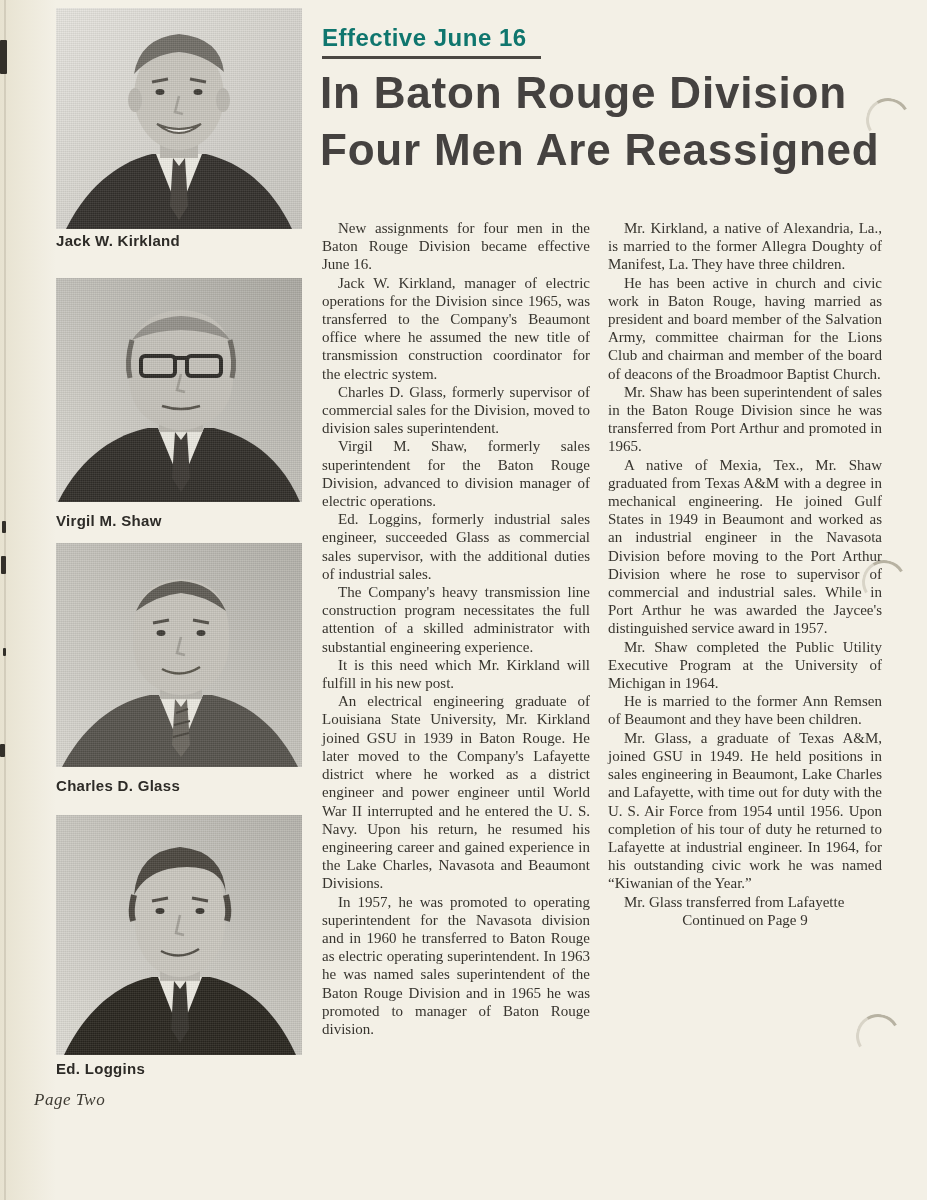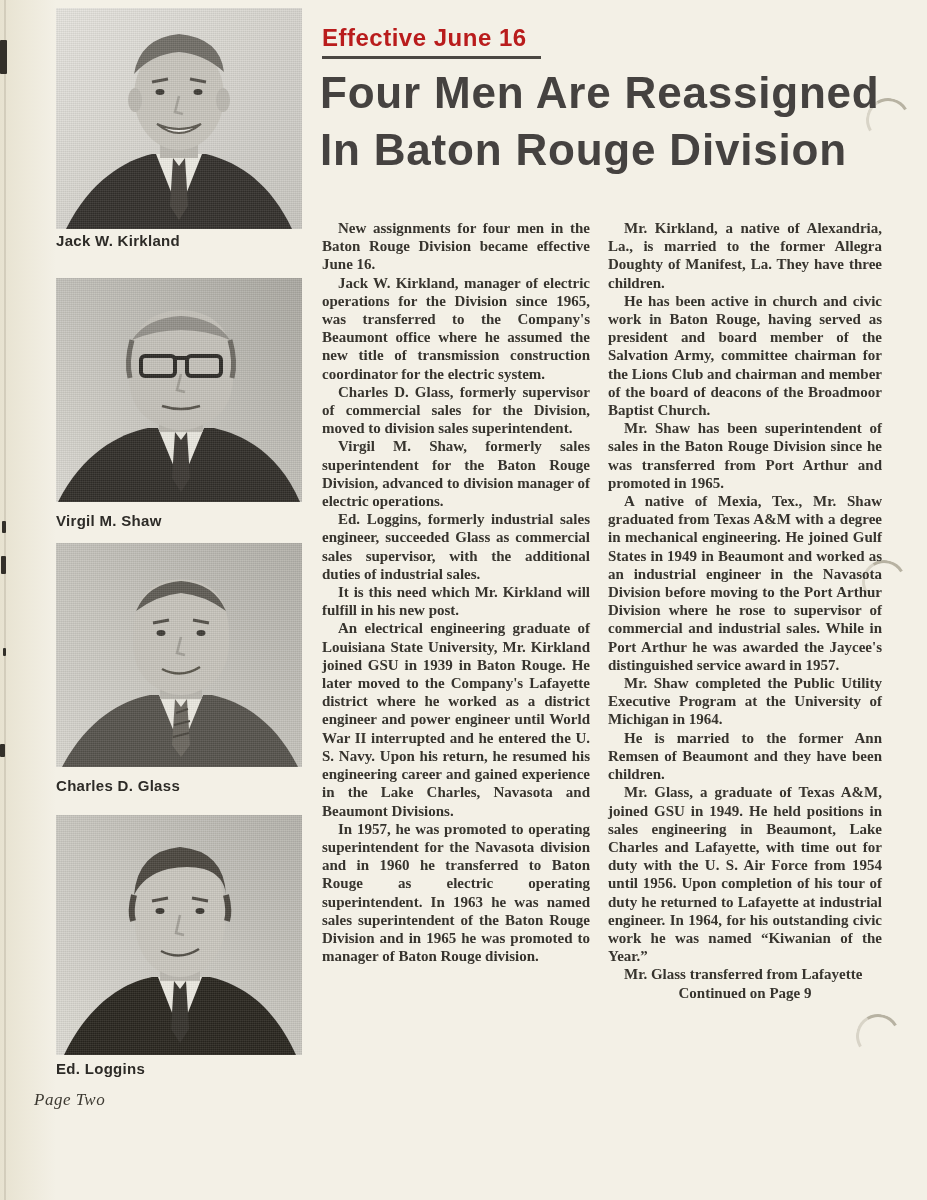--- a/index.html
+++ b/index.html
@@ -22,26 +22,26 @@
   .photo::after{content:"";position:absolute;inset:0;pointer-events:none;
     background:
       repeating-linear-gradient(0deg, rgba(255,255,255,0.06) 0 1px, rgba(0,0,0,0.045) 1px 2px),
       repeating-linear-gradient(90deg, rgba(255,255,255,0.04) 0 1px, rgba(0,0,0,0.03) 1px 2px);}
   .caption{left:56px;width:246px;text-align:left;
     font-family:"Liberation Sans", sans-serif;font-weight:bold;font-size:15px;
     color:#2d2b27;letter-spacing:0.3px;}
   
   .kicker{left:322px;top:24px;
     font-family:"Liberation Sans", sans-serif;font-weight:bold;font-size:24px;
-    color:#b91c1c;letter-spacing:0.5px;border-bottom:3px solid #4a4742;padding:0 14px 4px 0;}
+    color:#0f766e;letter-spacing:0.5px;border-bottom:3px solid #4a4742;padding:0 14px 4px 0;}
   .title{left:320px;top:64px;width:600px;
     font-family:"Liberation Sans", sans-serif;font-weight:bold;font-size:44px;
     line-height:1.3;color:#454240;letter-spacing:0.8px;}
   
-  .col{top:219px;font-size:15px;line-height:18.2px;text-align:justify;font-weight:bold;}
+  .col{top:219px;font-size:15px;line-height:18.2px;text-align:justify;}
   .col1{left:322px;width:268px;}
   .col2{left:608px;width:274px;}
   .col p{margin:0;text-indent:16px;}
   .continued{text-align:center;text-indent:0 !important;}
   .footer{left:34px;top:1090px;font-style:italic;font-size:17px;color:#3d3a32;
     letter-spacing:0.5px;text-align:right;}
   
   .punch{width:38px;height:38px;border-radius:50%;
     border:3px solid transparent;border-top-color:#b7b2a2;
     border-left-color:rgba(183,178,162,0.45);transform:rotate(14deg);}
@@ -160,39 +160,40 @@
       <ellipse cx="144" cy="96" rx="4.5" ry="3" fill="#3a3731"></ellipse>
       <path d="M124,100 L120,118 L128,120" stroke="#a3a098" stroke-width="2.5" fill="none"></path>
       <path d="M105,136 Q124,146 143,134" stroke="#514d45" stroke-width="2.5" fill="none"></path>
     </svg>
   </figure>
   <div class="abs caption" style="top:1060px;">Ed. Loggins</div>
 
   <header>
     <div class="abs kicker">Effective June 16</div>
     <h1 class="abs title" style="margin:0;">
+      <span style="display:block;">In Baton Rouge Division</span>
       <span style="display:block;">Four Men Are Reassigned</span>
-      <span style="display:block;">In Baton Rouge Division</span>
     </h1>
   </header>
 
   <div class="abs col col1">
     <p>New assignments for four men in the Baton Rouge Division became effective June 16.</p>
     <p>Jack W. Kirkland, manager of electric operations for the Division since 1965, was transferred to the Company's Beaumont office where he assumed the new title of transmission construction coordinator for the electric system.</p>
     <p>Charles D. Glass, formerly supervisor of commercial sales for the Division, moved to division sales superintendent.</p>
     <p>Virgil M. Shaw, formerly sales superintendent for the Baton Rouge Division, advanced to division manager of electric operations.</p>
     <p>Ed. Loggins, formerly industrial sales engineer, succeeded Glass as commercial sales supervisor, with the additional duties of industrial sales.</p>
+    <p>The Company's heavy transmission line construction program necessitates the full attention of a skilled administrator with substantial engineering experience.</p>
     <p>It is this need which Mr. Kirkland will fulfill in his new post.</p>
     <p>An electrical engineering graduate of Louisiana State University, Mr. Kirkland joined GSU in 1939 in Baton Rouge. He later moved to the Company's Lafayette district where he worked as a district engineer and power engineer until World War II interrupted and he entered the U. S. Navy. Upon his return, he resumed his engineering career and gained experience in the Lake Charles, Navasota and Beaumont Divisions.</p>
     <p>In 1957, he was promoted to operating superintendent for the Navasota division and in 1960 he transferred to Baton Rouge as electric operating superintendent. In 1963 he was named sales superintendent of the Baton Rouge Division and in 1965 he was promoted to manager of Baton Rouge division.</p>
   </div>
 
   <div class="abs col col2">
     <p>Mr. Kirkland, a native of Alexandria, La., is married to the former Allegra Doughty of Manifest, La. They have three children.</p>
-    <p>He has been active in church and civic work in Baton Rouge, having served as president and board member of the Salvation Army, committee chairman for the Lions Club and chairman and member of the board of deacons of the Broadmoor Baptist Church.</p>
+    <p>He has been active in church and civic work in Baton Rouge, having married as president and board member of the Salvation Army, committee chairman for the Lions Club and chairman and member of the board of deacons of the Broadmoor Baptist Church.</p>
     <p>Mr. Shaw has been superintendent of sales in the Baton Rouge Division since he was transferred from Port Arthur and promoted in 1965.</p>
     <p>A native of Mexia, Tex., Mr. Shaw graduated from Texas A&amp;M with a degree in mechanical engineering. He joined Gulf States in 1949 in Beaumont and worked as an industrial engineer in the Navasota Division before moving to the Port Arthur Division where he rose to supervisor of commercial and industrial sales. While in Port Arthur he was awarded the Jaycee's distinguished service award in 1957.</p>
     <p>Mr. Shaw completed the Public Utility Executive Program at the University of Michigan in 1964.</p>
     <p>He is married to the former Ann Remsen of Beaumont and they have been children.</p>
     <p>Mr. Glass, a graduate of Texas A&amp;M, joined GSU in 1949. He held positions in sales engineering in Beaumont, Lake Charles and Lafayette, with time out for duty with the U. S. Air Force from 1954 until 1956. Upon completion of his tour of duty he returned to Lafayette at industrial engineer. In 1964, for his outstanding civic work he was named “Kiwanian of the Year.”</p>
     <p>Mr. Glass transferred from Lafayette</p>
     <p class="continued">Continued on Page 9</p>
   </div>
 
   <div class="abs footer">Page Two</div>

